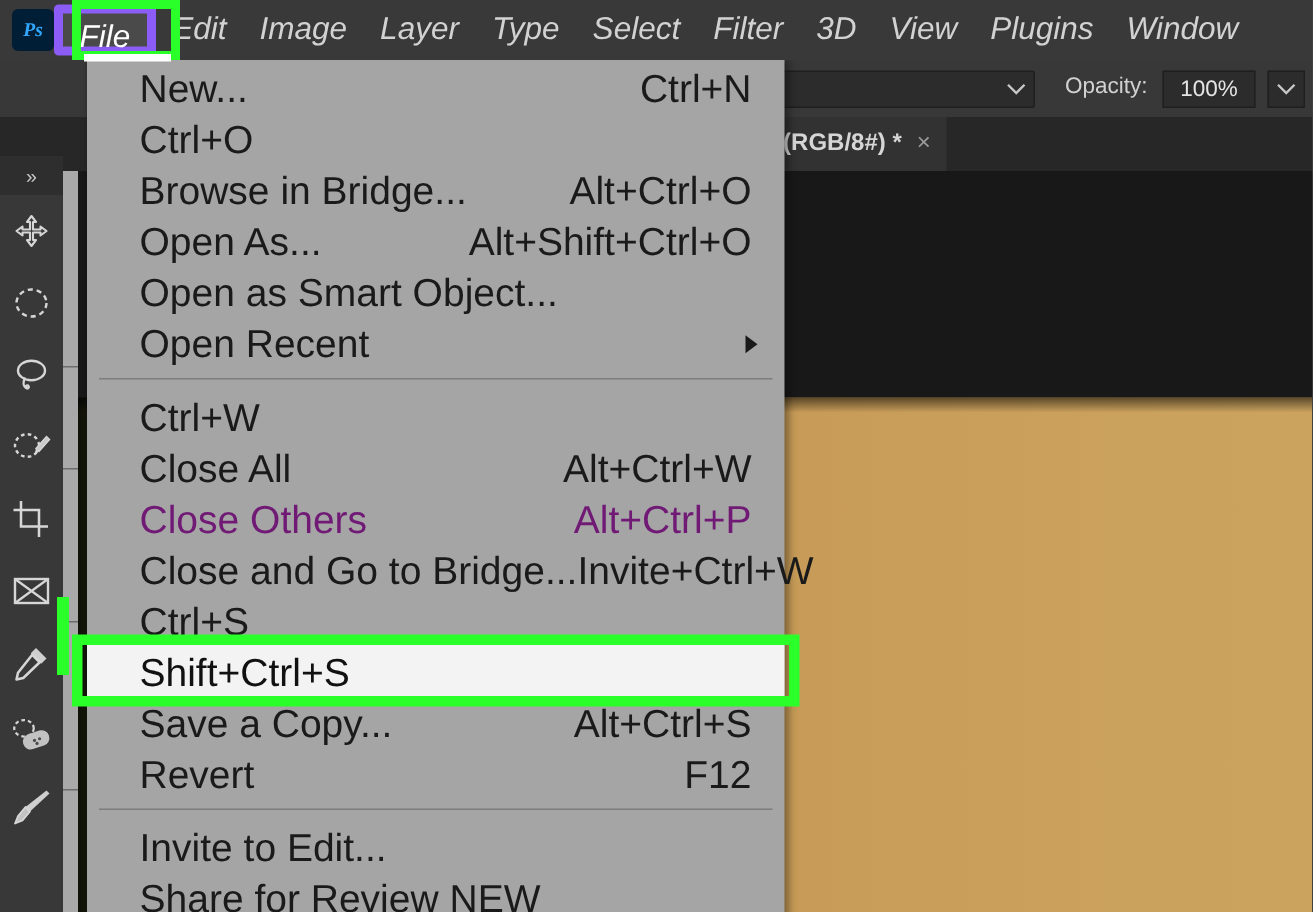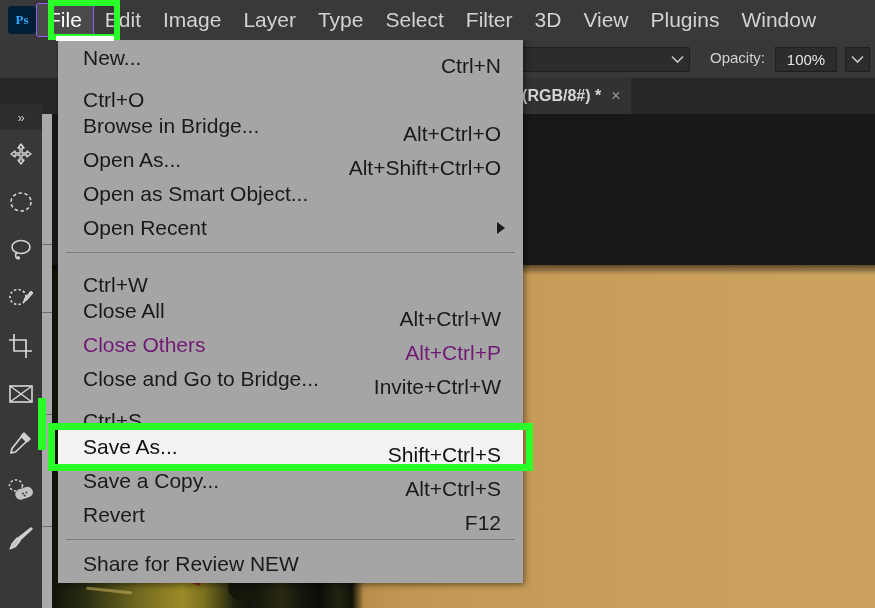--- a/index.html
+++ b/index.html
@@ -16,20 +16,21 @@
     background: #323232;
   }
 
   
   #menubar {
     position: absolute; left: 0; top: 0;
     width: 875px; height: 40px;
     background: #393939;
     display: flex; align-items: center;
     z-index: 30;
+    font-style: italic;
   }
   #ps-logo {
     width: 28px; height: 28px;
     margin-left: 8px;
     background: #001e36;
     border-radius: 4px;
     display: flex; align-items: center; justify-content: center;
     color: #31a8ff;
     font-size: 13px; font-weight: bold;
     font-family: "Liberation Serif", serif;
@@ -38,21 +39,21 @@
   .menu-item {
     color: #d2d2d2;
     font-size: 21px;
     padding: 0 11px;
     line-height: 40px;
     white-space: nowrap;
     flex: 0 0 auto;
   }
   .menu-item.active {
     background: #4a4a4a;
-    border: 1px solid #8b5cf6;
+    border: 6px solid #8b5cf6;
     border-radius: 3px;
     line-height: 32px;
     height: 34px;
     color: #ffffff;
   }
 
   
   #file-highlight {
     position: absolute;
     left: 48px; top: 0px;
@@ -231,24 +232,24 @@
     width: 465px;
     background: #a5a5a5;
     z-index: 25;
     box-shadow: 2px 2px 6px rgba(0,0,0,0.45);
     padding-top: 3px;
     padding-bottom: 2px;
   }
   .mi {
     position: relative;
     height: 34px;
-    display: flex; align-items: center;
-    padding: 0 22px 0 25px;
+    display: flex; align-items: flex-end;
+    padding: 0 22px 0 35px;
     color: #1a1a1a;
-    font-size: 21px;
+    font-size: 26px;
     white-space: nowrap;
   }
   .mi .lbl { flex: 1 1 auto; }
   .mi .acc { flex: 0 0 auto; text-align: right; margin-top: 16px; }
   .mi.disabled { color: #701a75; }
   .mi.hl {
     background: #f3f3f3;
     color: #111;
     z-index: 28;
   }
@@ -469,31 +470,33 @@
         <span class="acc">Alt+Ctrl+P</span>
       </div>
       <div class="mi">
         <span class="lbl">Close and Go to Bridge...</span>
         <span class="acc">Invite+Ctrl+W</span>
       </div>
       <div class="mi">
         <span class="acc">Ctrl+S</span>
       </div>
       <div class="mi hl">
-        <span class="lbl">Save As...</span>
         <span class="acc">Shift+Ctrl+S</span>
         <div id="saveas-highlight"></div>
       </div>
       <div class="mi">
         <span class="lbl">Save a Copy...</span>
         <span class="acc">Alt+Ctrl+S</span>
       </div>
       <div class="mi">
         <span class="lbl">Revert</span>
         <span class="acc">F12</span>
       </div>
       <div class="mi-sep"></div>
       <div class="mi">
+        <span class="lbl">Invite to Edit...</span>
+      </div>
+      <div class="mi">
         <span class="lbl">Share for Review NEW</span>
       </div>
     </div>
 
 </div>
 
 </body></html>

